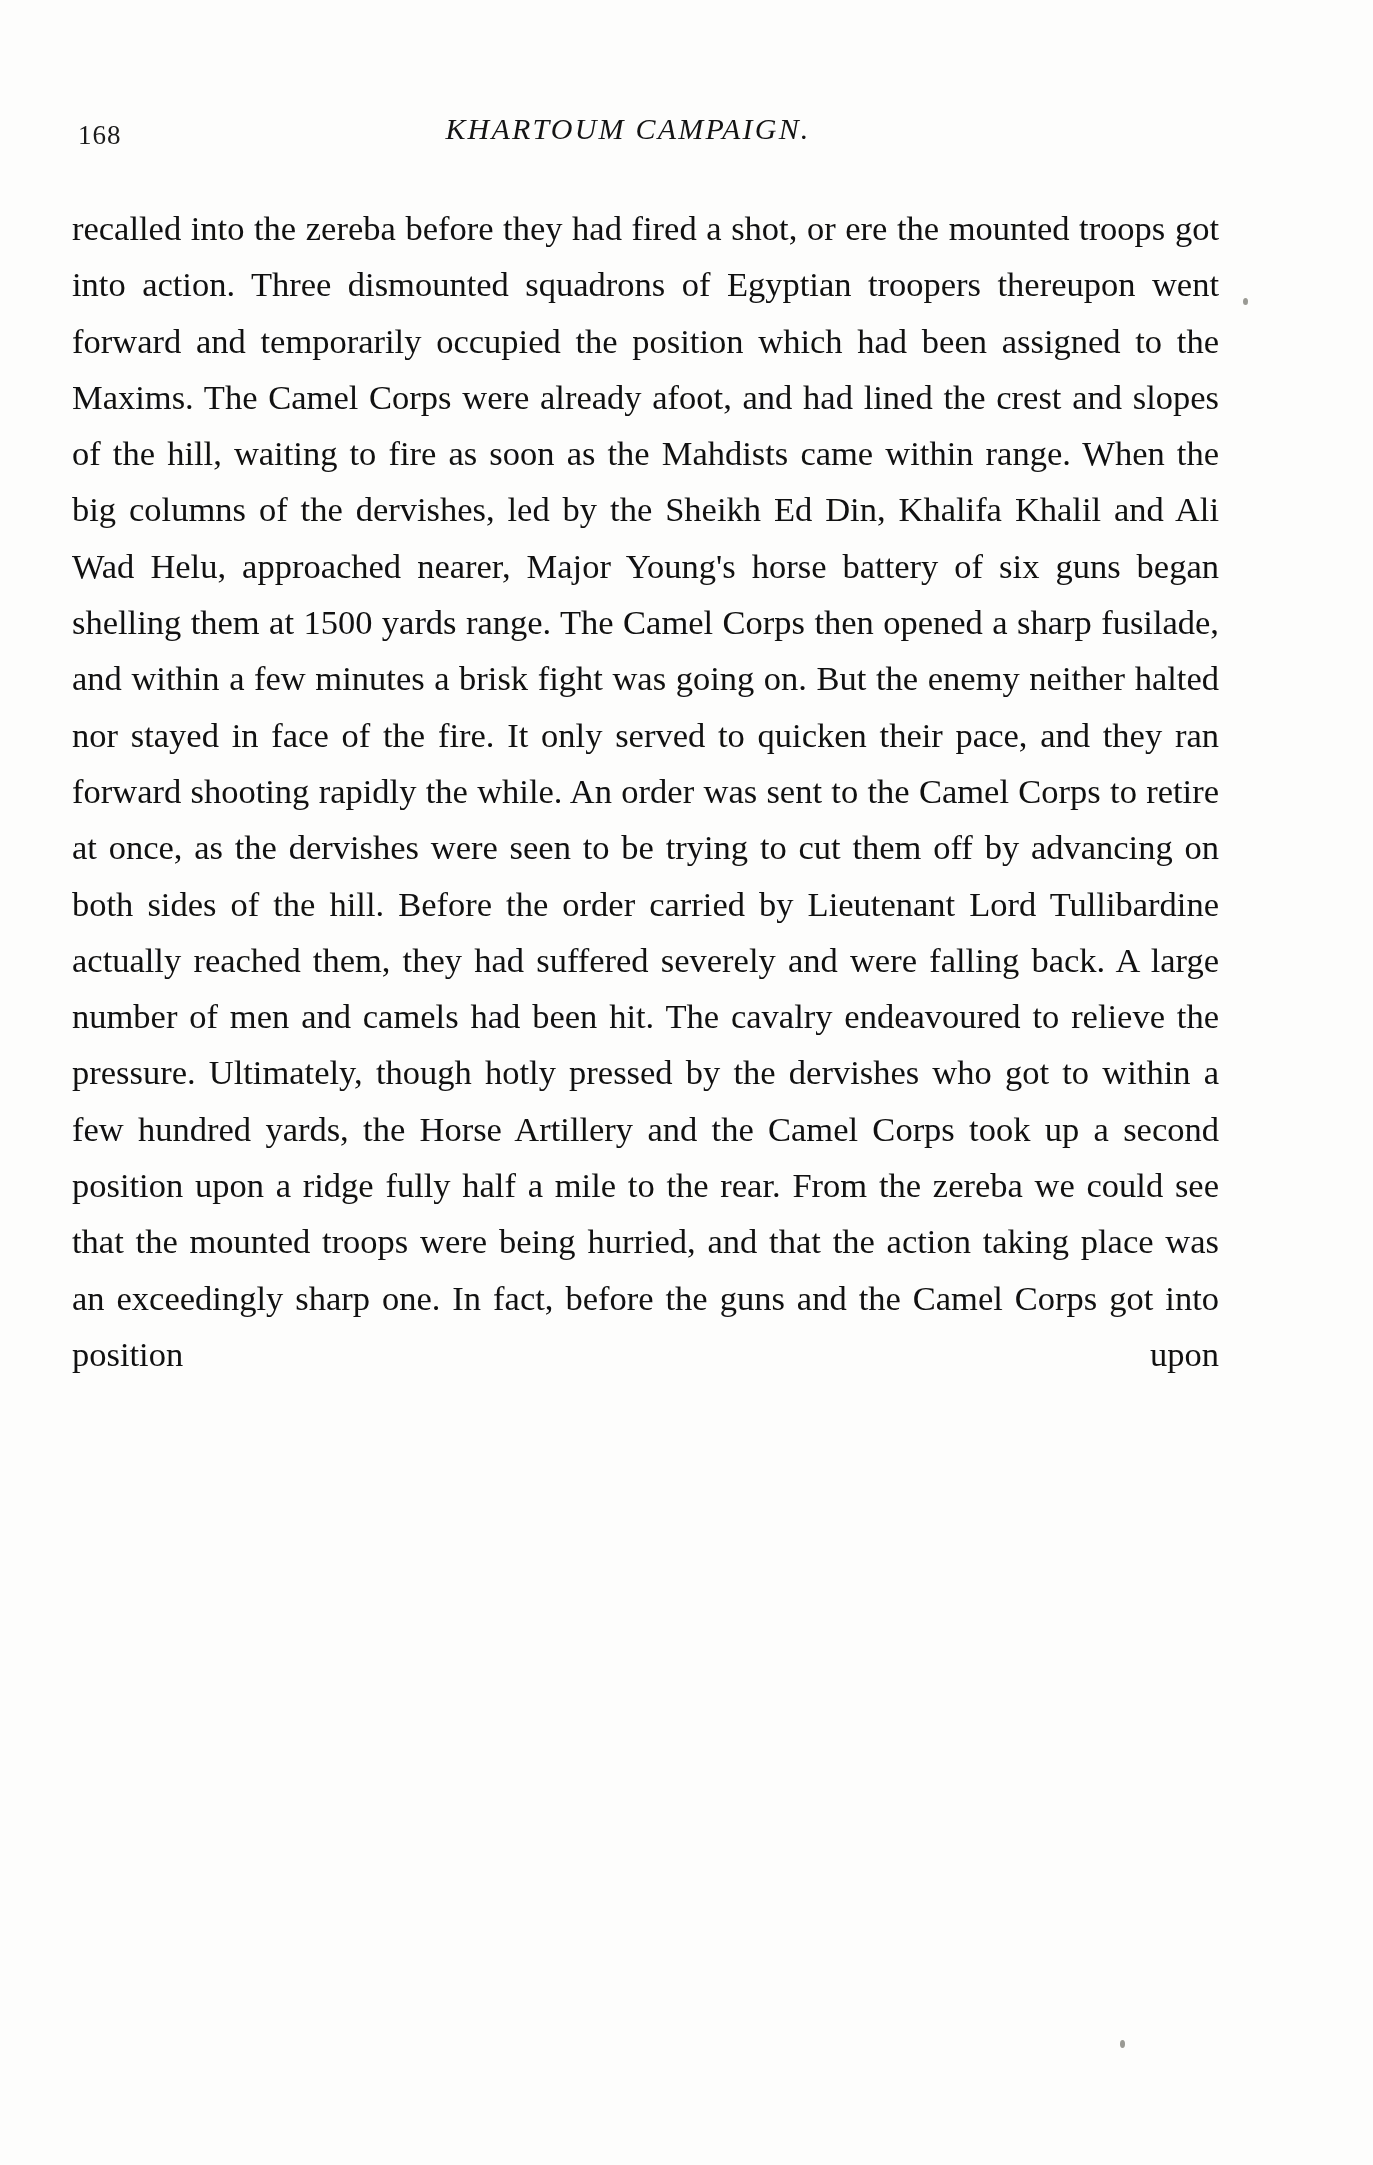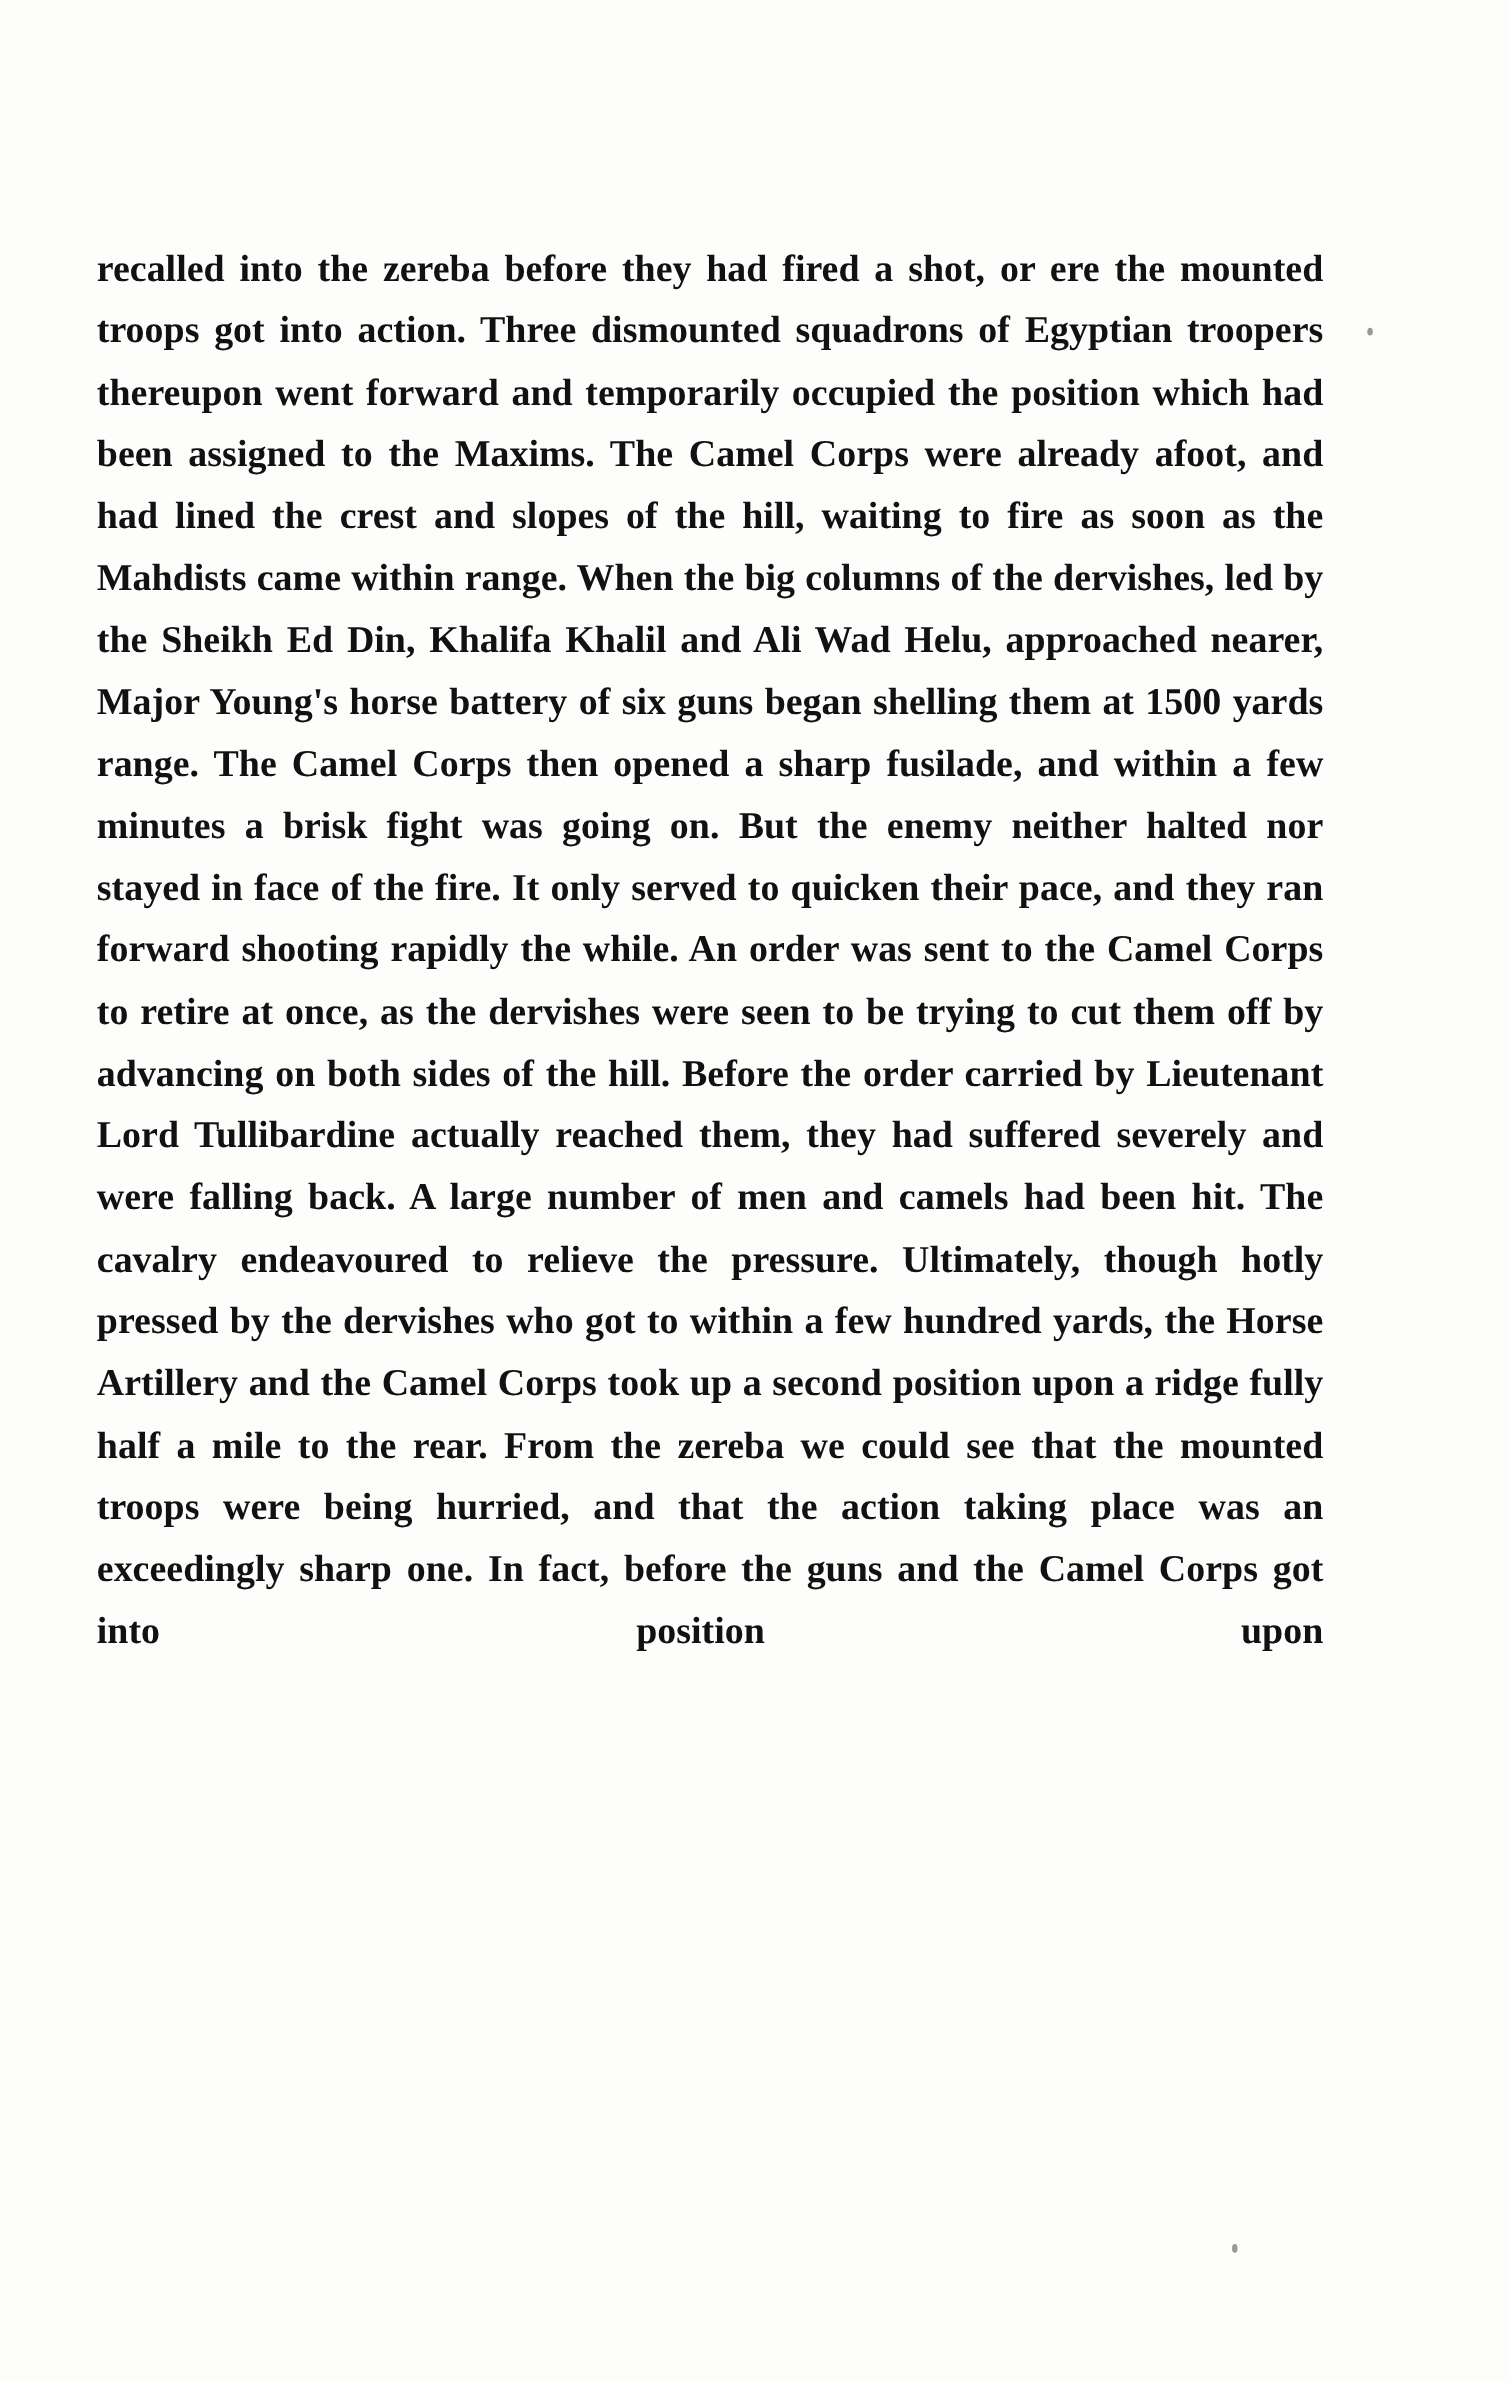--- a/index.html
+++ b/index.html
@@ -55,43 +55,46 @@
     position: absolute;
     top: 200px;
     left: 72px;
     width: 1147px;
     font-size: 34.5px;
     line-height: 56.3px;
     color: #111111;
     text-align: justify;
   }
   .body-text p {
-    margin: 16px;
+    margin: 0;
     text-indent: 0;
     text-align: justify;
     text-align-last: justify;
     word-spacing: 0.5px;
-    font-weight: bold;
   }
   .body-text p:last-child {
     text-align-last: justify;
   }
   .speck {
     position: absolute;
     background: #9a9a94;
     border-radius: 50%;
   }
   .speck-1 { left: 1243px; top: 298px; width: 5px; height: 7px; }
   .speck-2 { left: 1120px; top: 2040px; width: 5px; height: 8px; }
 </style>
 </head>
 <body>
 
 <div class="page">
 
+  <div class="header">
+    <div class="folio">168</div>
+    <div class="running-head">KHARTOUM CAMPAIGN.</div>
+  </div>
 
   <div class="body-text">
     <p>recalled into the zereba before they had fired a shot, or ere the mounted troops got into action. Three dismounted squadrons of Egyptian troopers thereupon went forward and temporarily occupied the position which had been assigned to the Maxims. The Camel Corps were already afoot, and had lined the crest and slopes of the hill, waiting to fire as soon as the Mahdists came within range. When the big columns of the dervishes, led by the Sheikh Ed Din, Khalifa Khalil and Ali Wad Helu, approached nearer, Major Young's horse battery of six guns began shelling them at 1500 yards range. The Camel Corps then opened a sharp fusilade, and within a few minutes a brisk fight was going on. But the enemy neither halted nor stayed in face of the fire. It only served to quicken their pace, and they ran forward shooting rapidly the while. An order was sent to the Camel Corps to retire at once, as the dervishes were seen to be trying to cut them off by advancing on both sides of the hill. Before the order carried by Lieutenant Lord Tullibardine actually reached them, they had suffered severely and were falling back. A large number of men and camels had been hit. The cavalry endeavoured to relieve the pressure. Ultimately, though hotly pressed by the dervishes who got to within a few hundred yards, the Horse Artillery and the Camel Corps took up a second position upon a ridge fully half a mile to the rear. From the zereba we could see that the mounted troops were being hurried, and that the action taking place was an exceedingly sharp one. In fact, before the guns and the Camel Corps got into position upon</p>
   </div>
 
   <div class="speck speck-1"></div>
   <div class="speck speck-2"></div>
 
 </div>
 

